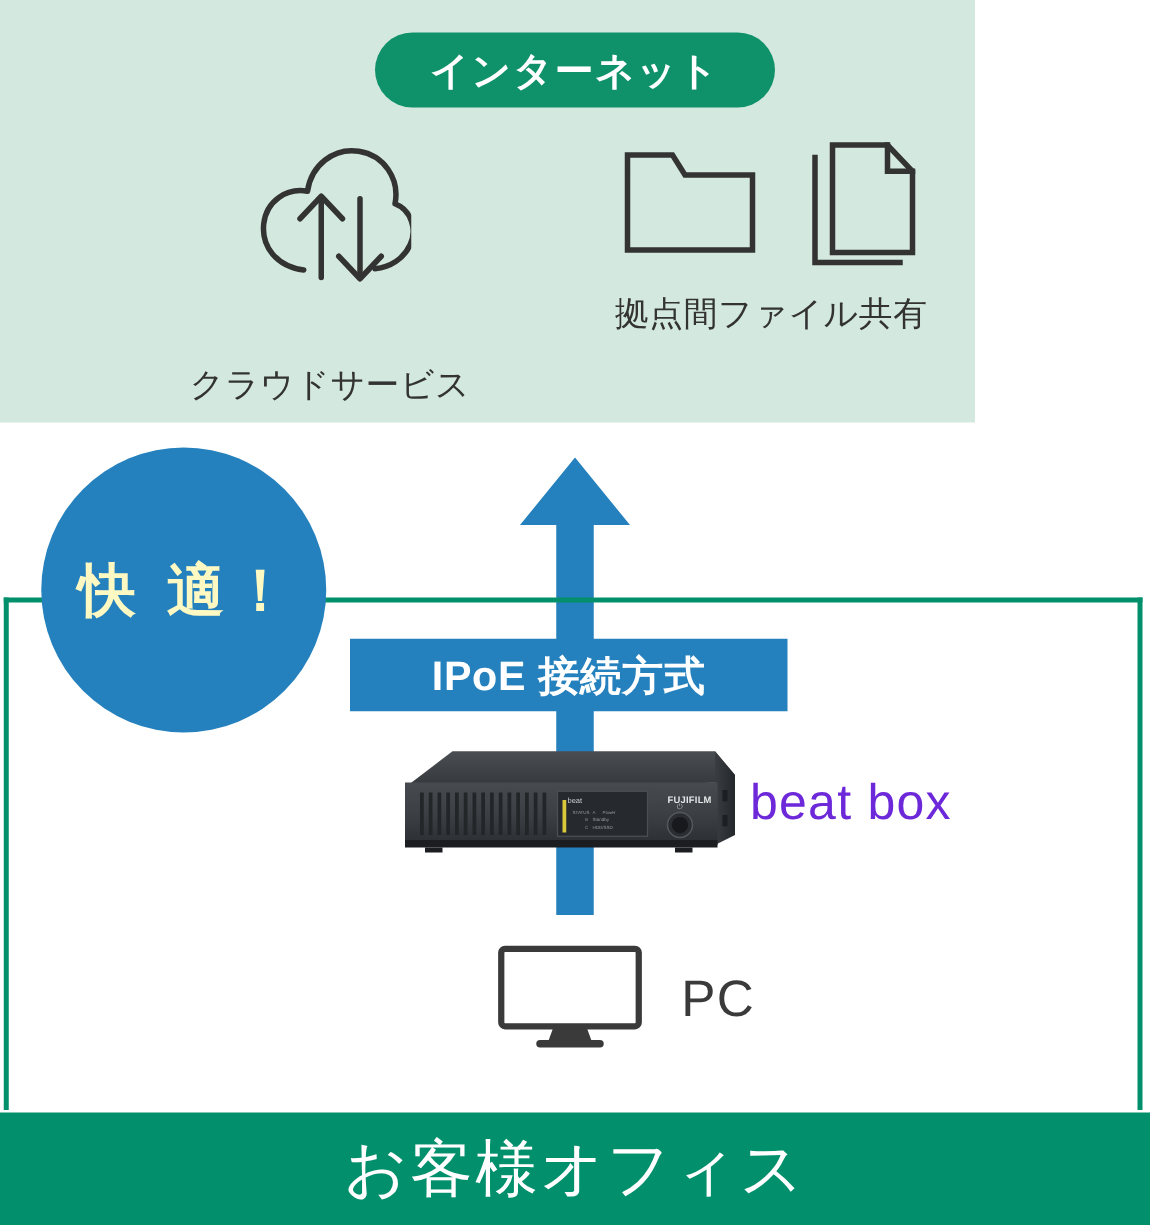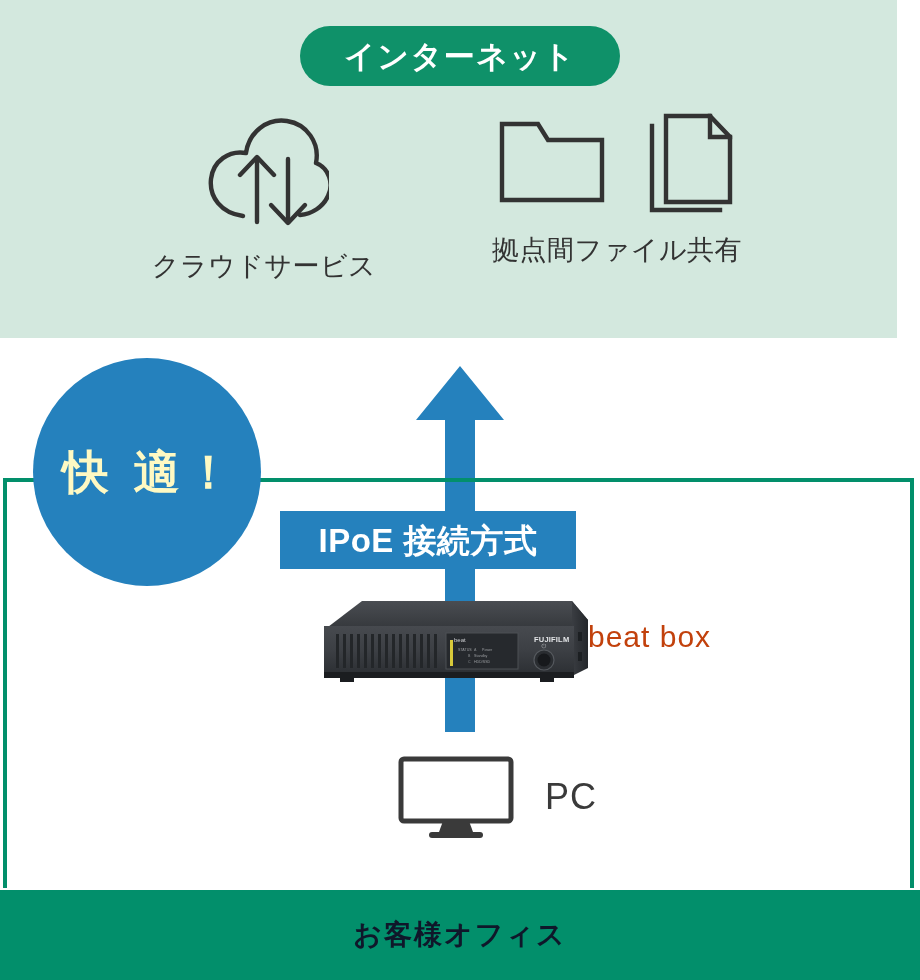--- a/index.html
+++ b/index.html
@@ -15,21 +15,21 @@
     width: 920px;
     height: 980px;
     overflow: hidden;
     background: #ffffff;
   }
 
   
   .internet-band {
     position: absolute;
     left: 0; top: 0;
-    width: 897px; height: 338px;
+    width: 780px; height: 338px;
     background: #d3e8de;
   }
   .internet-pill {
     position: absolute;
     left: 300px; top: 26px;
     width: 320px; height: 60px;
     border-radius: 30px;
     background: #0f9169;
     display: flex;
     align-items: center;
@@ -52,21 +52,21 @@
     align-items: center;
   }
   .icon-group .glyph { display:block; }
   .icon-caption {
     margin-top: 14px;
     font-size: 27px;
     color: #333333;
     white-space: nowrap;
     letter-spacing: 0.5px;
   }
-  #cloud-group { left: 118px; top: 112px; width: 292px; }
+  #cloud-group { left: 118px; top: 112px; width: 292px; gap: 41px; }
   #files-group { left: 462px; top: 112px; width: 310px; justify-content: center; }
 
   .files-row {
     display: flex;
     flex-direction: row;
     align-items: flex-start;
     justify-content: center;
     gap: 42px;
   }
 
@@ -85,21 +85,21 @@
   .uplink-arrow {
     position: absolute;
     left: 408px; top: 362px;
     width: 104px; height: 370px;
   }
 
   
   .ipoe-bar {
     position: absolute;
     left: 280px; top: 511px;
-    width: 296px; height: 58px;
+    width: 350px; height: 58px;
     background: #2581bd;
     display: flex;
     align-items: center;
     justify-content: center;
   }
   .ipoe-label {
     color: #ffffff;
     font-size: 33px;
     font-weight: bold;
     letter-spacing: 0.5px;
@@ -108,37 +108,37 @@
   }
 
   
   .device-wrap {
     position: absolute;
     left: 306px; top: 596px;
     width: 292px; height: 92px; text-align: right;
   }
   .device-label {
     position: absolute;
-    left: 588px; top: 620px;
-    font-size: 30px;
-    color: #c2410c;
+    left: 600px; top: 620px;
+    font-size: 40px;
+    color: #6d28d9;
     letter-spacing: 1px;
     white-space: nowrap;
   }
 
   
   .pc-wrap {
     position: absolute;
     left: 398px; top: 756px;
     width: 124px; height: 84px;
   }
   .pc-label {
     position: absolute;
     left: 545px; top: 776px;
-    font-size: 36px;
+    font-size: 41px;
     color: #3a3a3a;
     letter-spacing: 1px;
     white-space: nowrap;
     text-align: center;
   }
 
   
   .comfort-badge {
     position: absolute;
     left: 33px; top: 358px;
@@ -163,23 +163,23 @@
   .office-footer {
     position: absolute;
     left: 0; top: 890px;
     width: 920px; height: 90px;
     background: #028f6b;
     display: flex;
     align-items: center;
     justify-content: center;
   }
   .office-footer-label {
-    color: #0f172a;
-    font-size: 28px;
-    font-weight: bold;
+    color: #ffffff;
+    font-size: 50px;
+    font-weight: normal;
     letter-spacing: 2px;
     white-space: nowrap;
     line-height: 1;
   }
 </style>
 </head>
 <body>
 
 <div id="stage">
 

